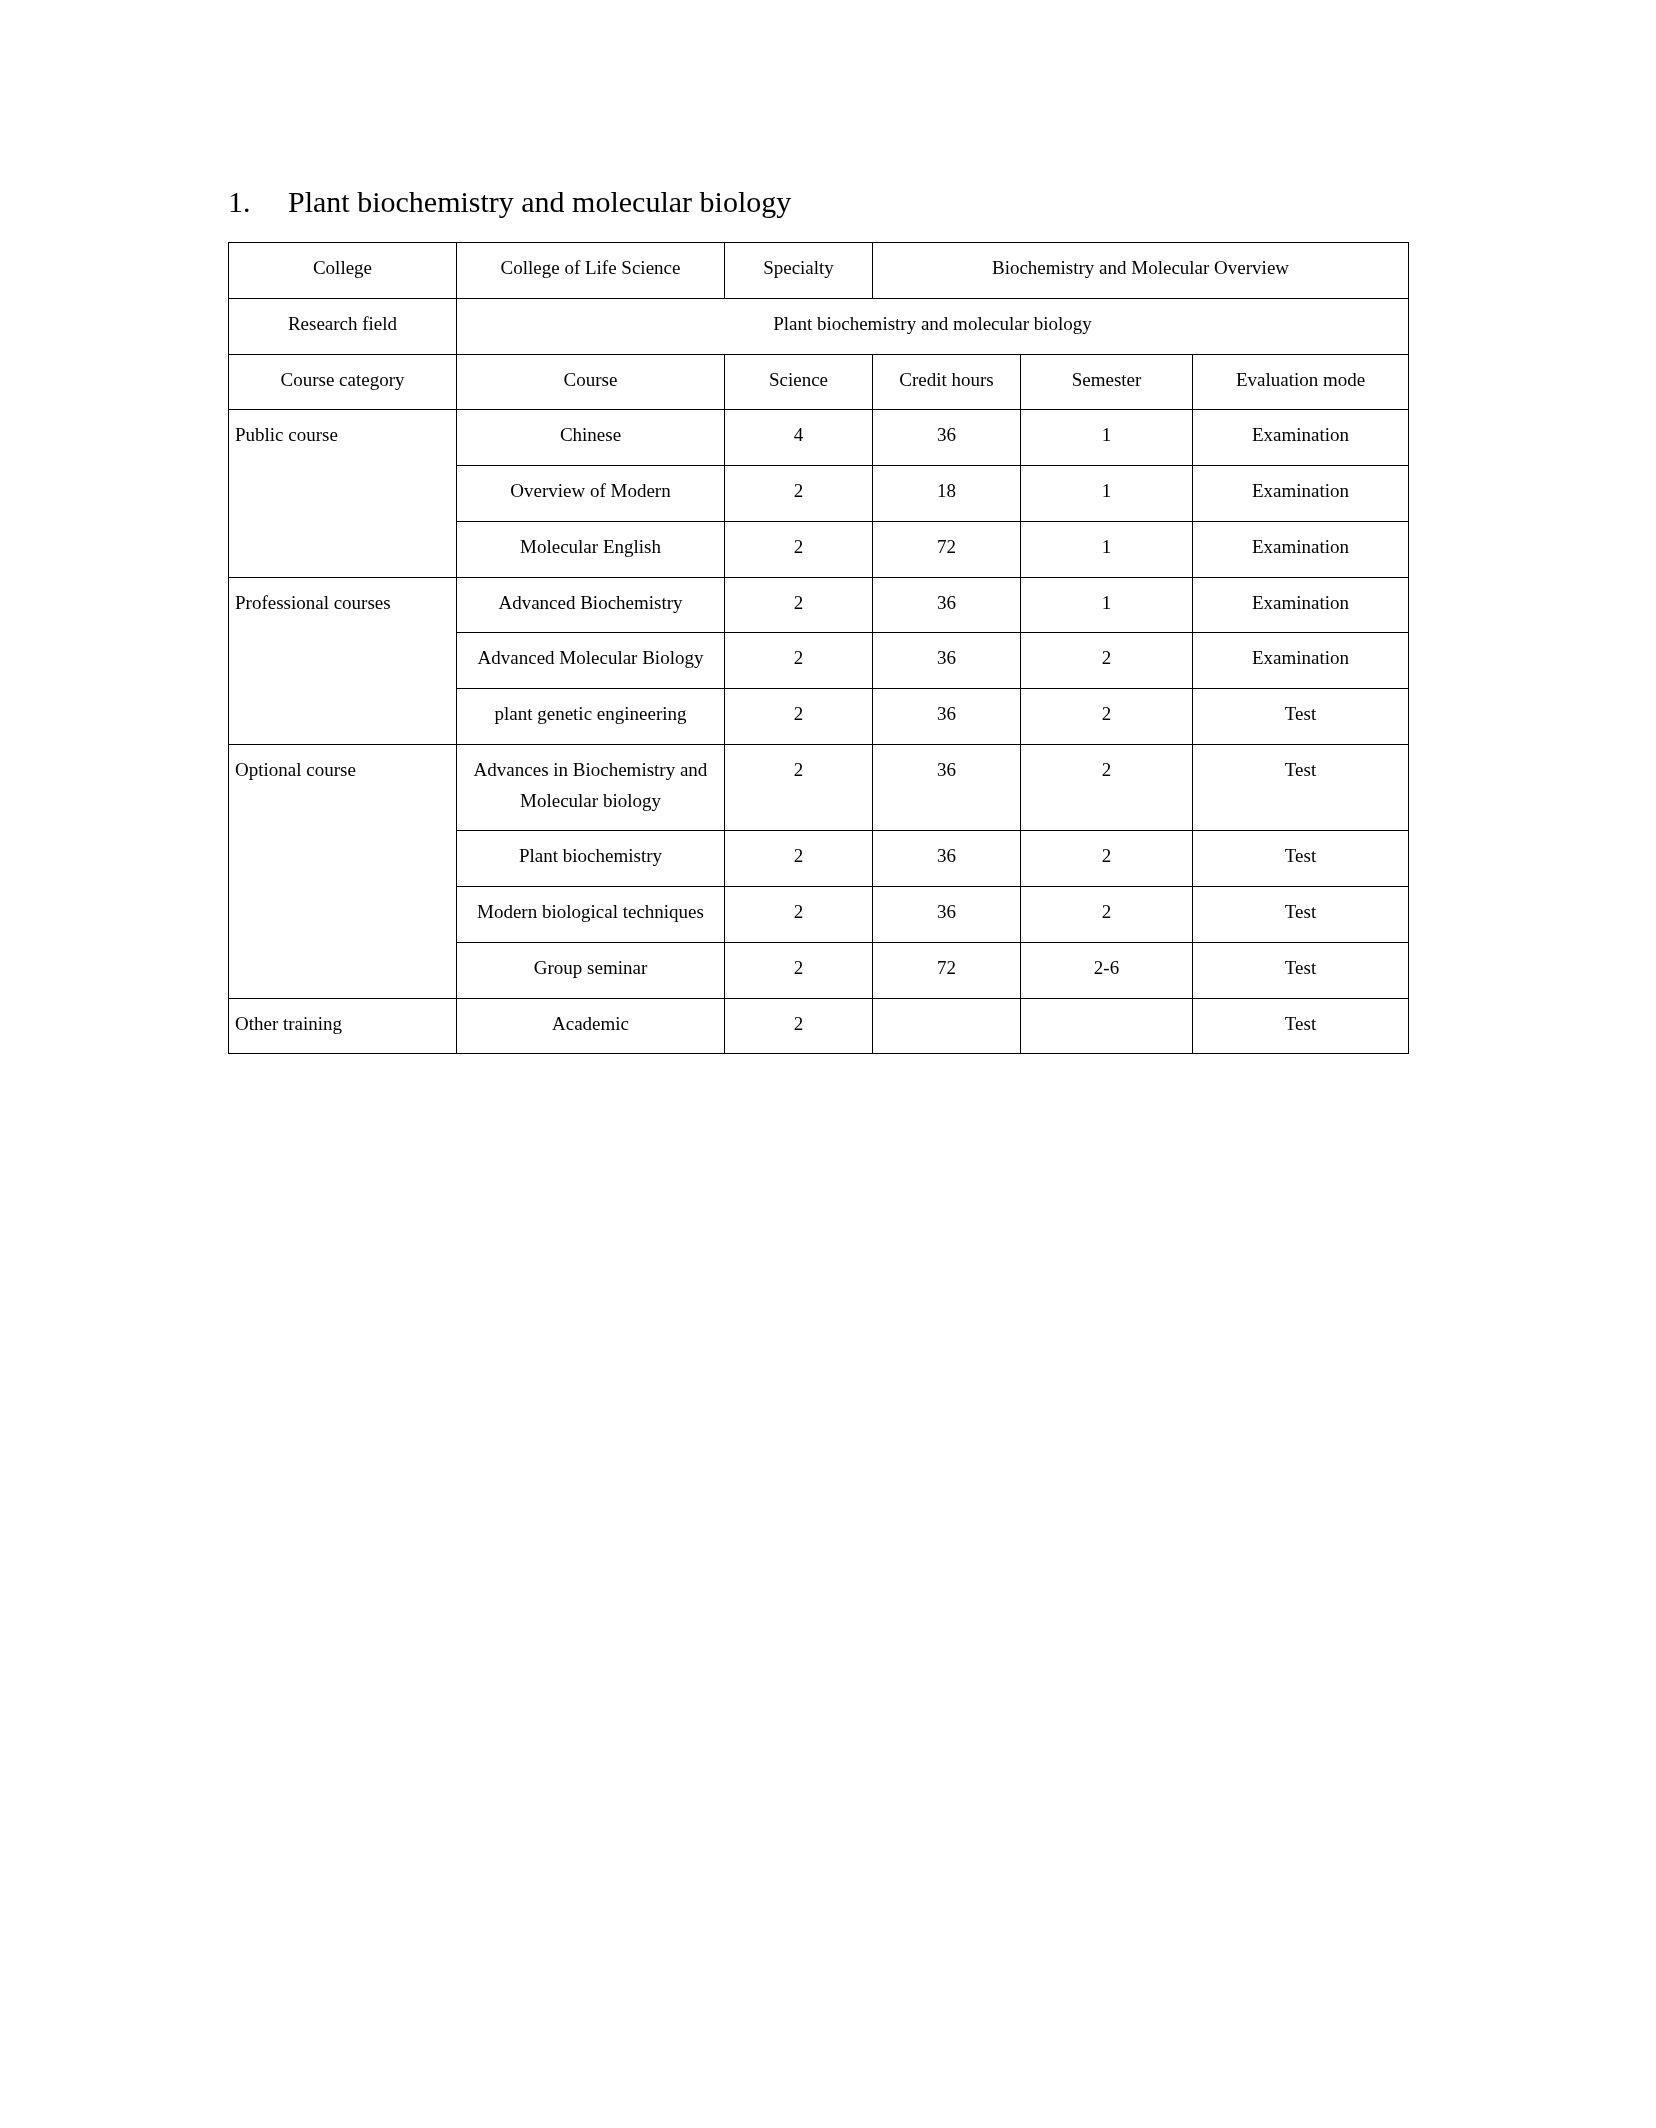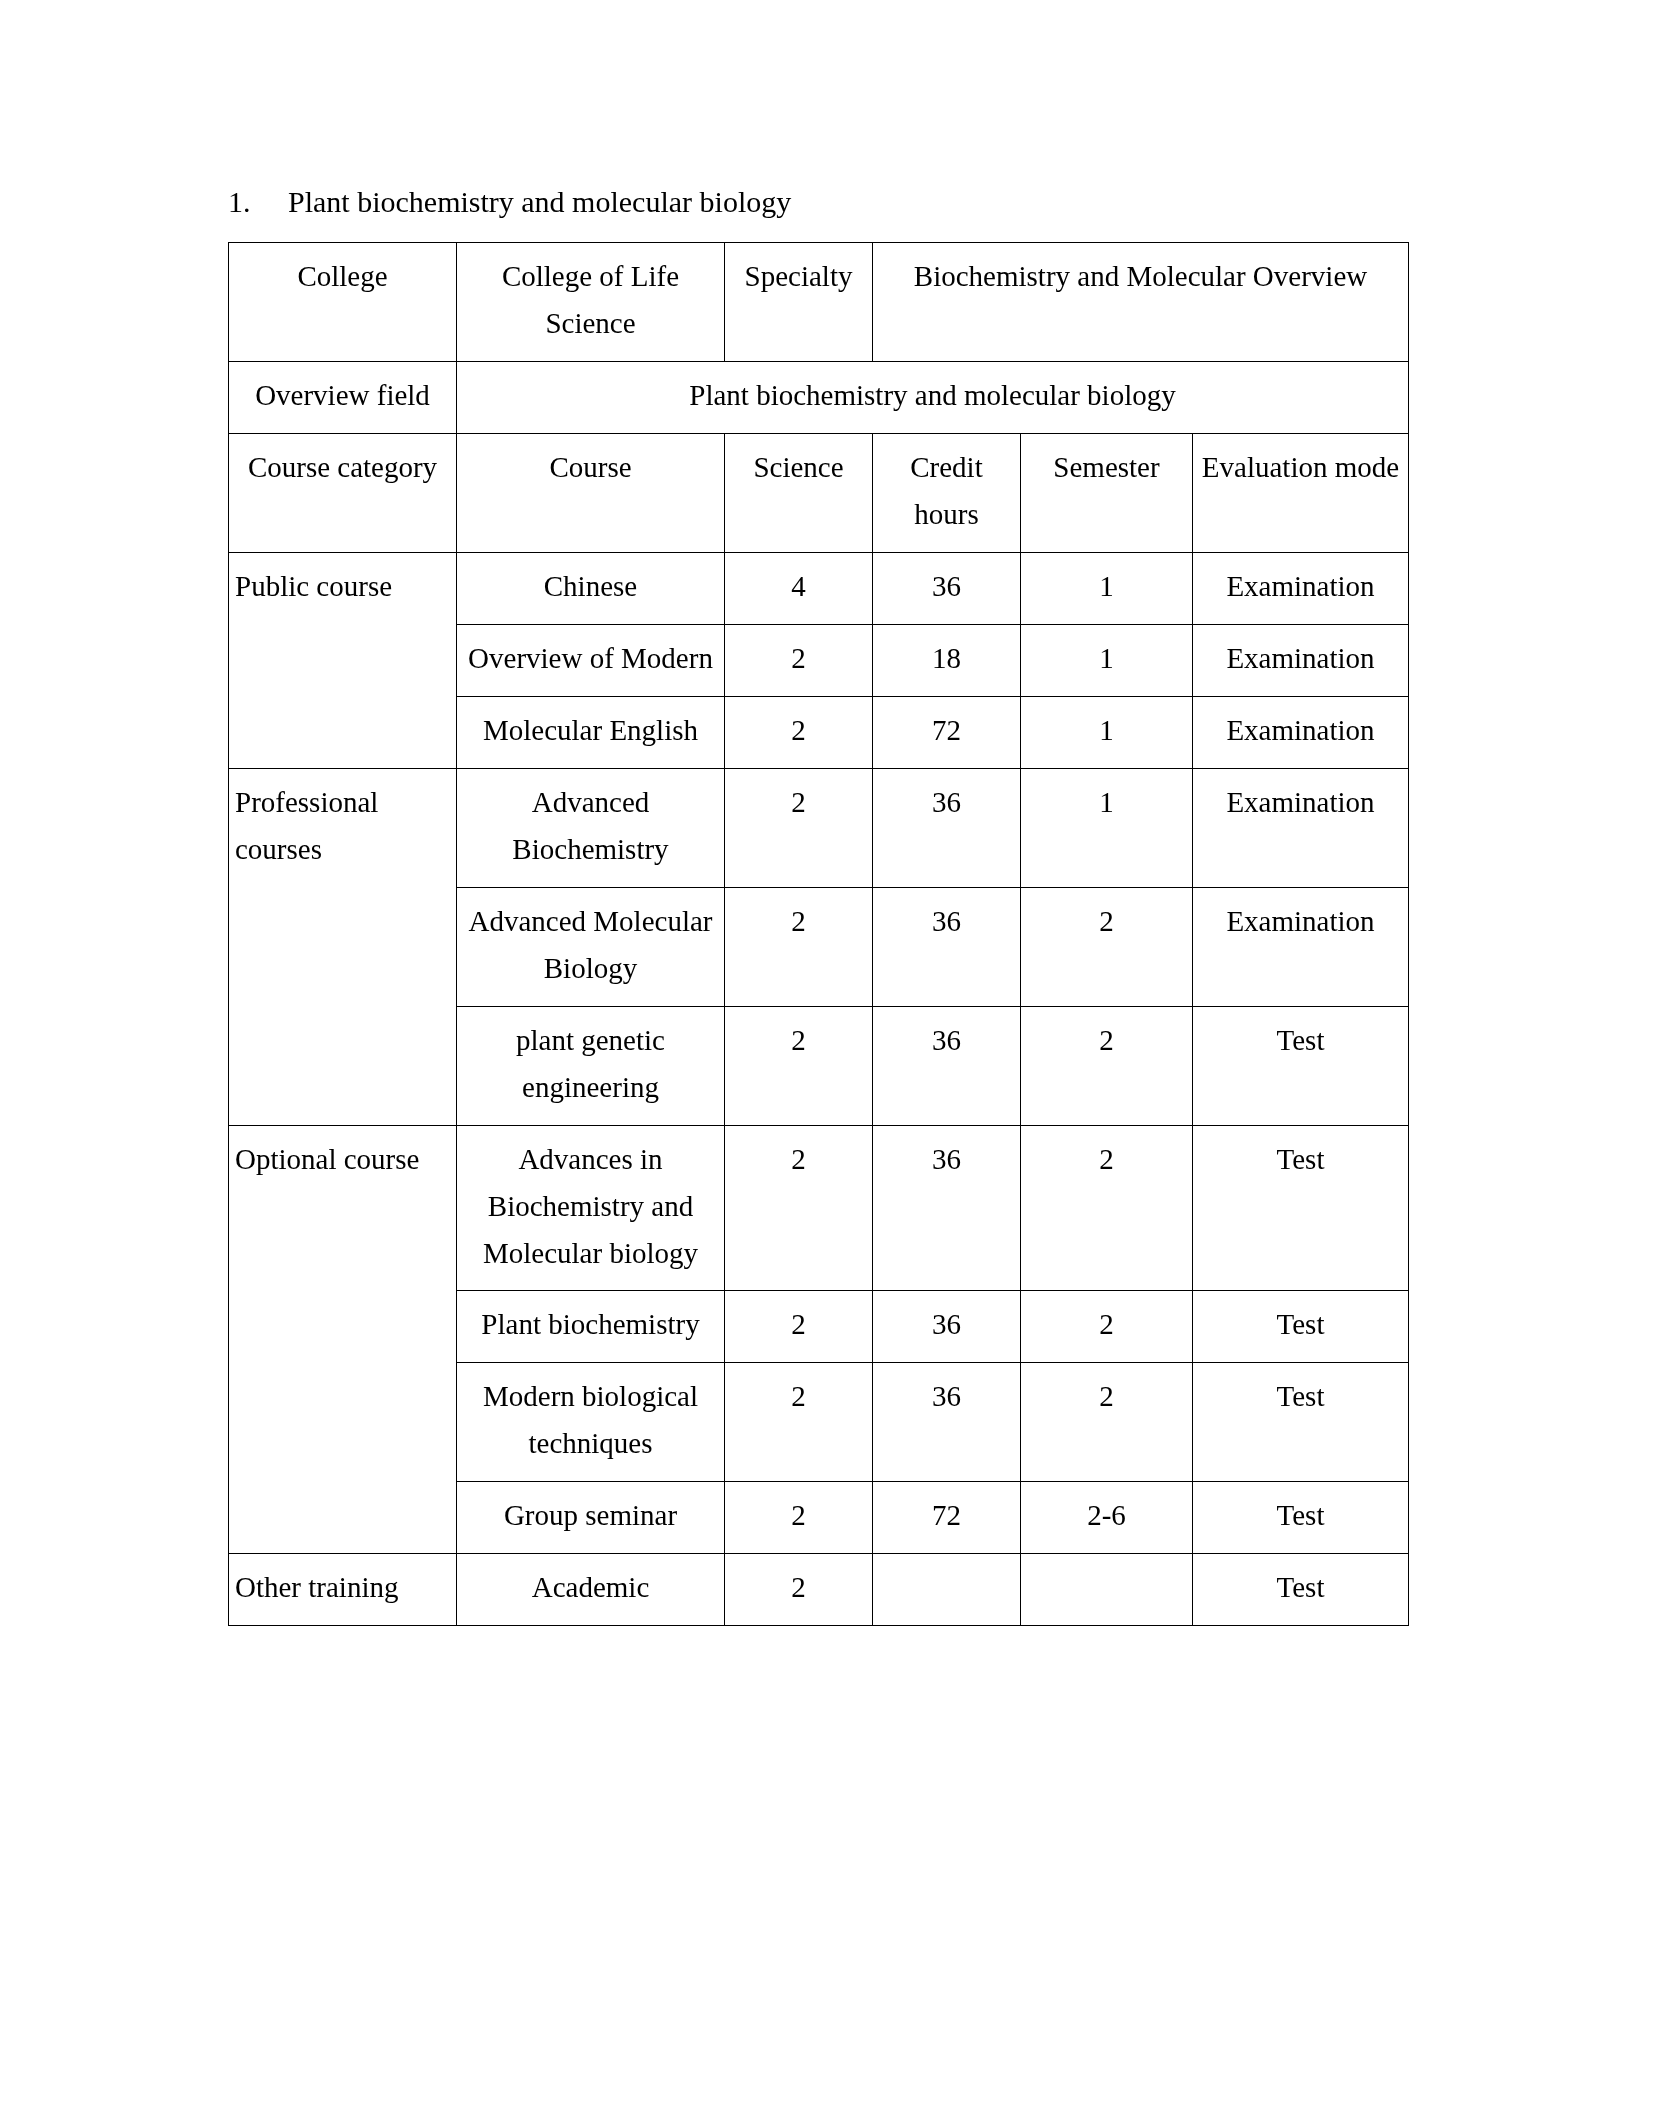--- a/index.html
+++ b/index.html
@@ -34,21 +34,21 @@
     white-space: nowrap;
   }
   .heading .num {
     display: inline-block;
     width: 60px;
   }
   table.course-table {
     border-collapse: collapse;
     width: 1180px;
     table-layout: fixed;
-    font-size: 29px;
+    font-size: 19px;
   }
   table.course-table td {
     border: 1px solid #000000;
     padding: 10px 6px 14px 6px;
     vertical-align: top;
     line-height: 1.62;
   }
   .c-cat { width: 228px; text-align: center; }
   .c-course { width: 268px; text-align: center; }
   .c-credit { width: 148px; text-align: center; }
@@ -82,21 +82,21 @@
       <tbody>
 
         <tr>
           <td class="ctr">College</td>
           <td class="ctr">College of Life Science</td>
           <td class="ctr">Specialty</td>
           <td class="ctr" colspan="3">Biochemistry and Molecular Overview</td>
         </tr>
 
         <tr>
-          <td class="ctr">Overview field</td>
+          <td class="ctr">Research field</td>
           <td class="ctr" colspan="5">Plant biochemistry and molecular biology</td>
         </tr>
 
         <tr>
           <td class="ctr">Course category</td>
           <td class="ctr">Course</td>
           <td class="ctr">Science</td>
           <td class="ctr">Credit hours</td>
           <td class="ctr">Semester</td>
           <td class="ctr">Evaluation mode</td>

